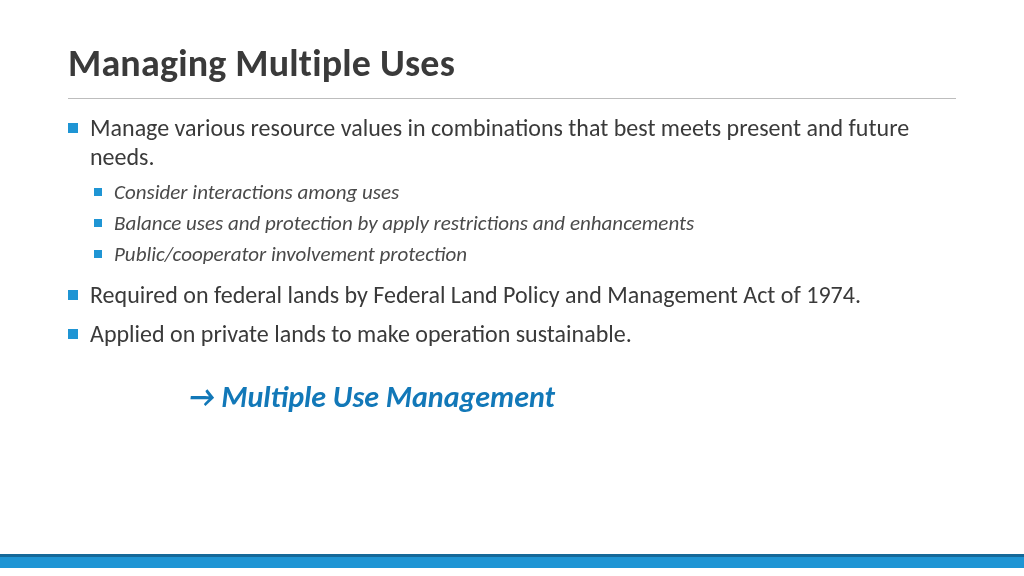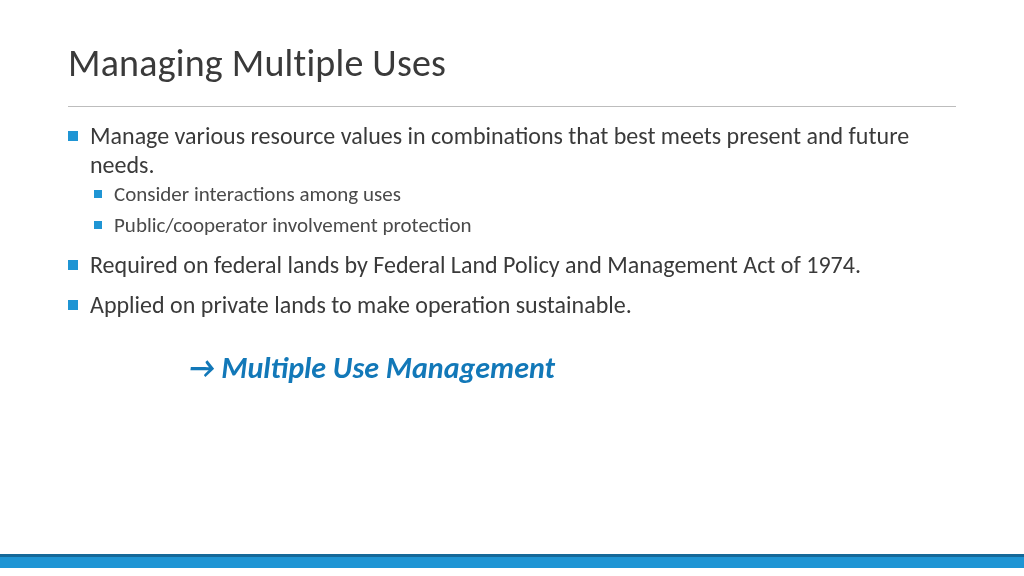--- a/index.html
+++ b/index.html
@@ -10,23 +10,23 @@
     font-family: "Segoe UI", "Calibri", Arial, sans-serif;
     color: #3b3b3b;
     position: relative;
     overflow: hidden;
   }
   .slide {
     padding: 40px 68px 0 68px;
   }
   .title {
     font-size: 38px;
-    font-weight: 400;
+    font-weight: 700;
     color: #3a3a3a;
-    margin-bottom: 20px;
+    margin-bottom: 12px;
     letter-spacing: 0.2px;
   }
   .hr {
     border: none;
     border-top: 1px solid #bdbdbd;
     margin-bottom: 14px;
   }
   ul.outer {
     list-style: none;
     padding-left: 0;
@@ -44,20 +44,22 @@
     position: absolute;
     left: 0;
     top: 10px;
     width: 10px;
     height: 10px;
     background: #1f95d4;
   }
   ul.inner {
     list-style: none;
     padding-left: 4px;
+    margin-top: 6px;
+    font-style: italic;
   }
   ul.inner > li {
     position: relative;
     padding-left: 20px;
     font-size: 21px;
     line-height: 1.4;
     color: #4a4a4a;
     margin-bottom: 2px;
   }
   ul.inner > li::before {
@@ -96,20 +98,21 @@
 
 <div class="slide">
   <h1 class="title">Managing Multiple Uses</h1>
   <hr class="hr">
 
   <ul class="outer">
     <li>
       <span>Manage various resource values in combinations that best meets present and future needs.</span>
       <ul class="inner">
         <li><span>Consider interactions among uses</span></li>
+        <li><span>Balance uses and protection by apply restrictions and enhancements</span></li>
         <li><span>Public/cooperator involvement protection</span></li>
       </ul>
     </li>
     <li><span>Required on federal lands by Federal Land Policy and Management Act of 1974.</span></li>
     <li><span>Applied on private lands to make operation sustainable.</span></li>
   </ul>
 
   <div class="callout">
     <span class="arrow">→</span><span>Multiple Use Management</span>
   </div>

